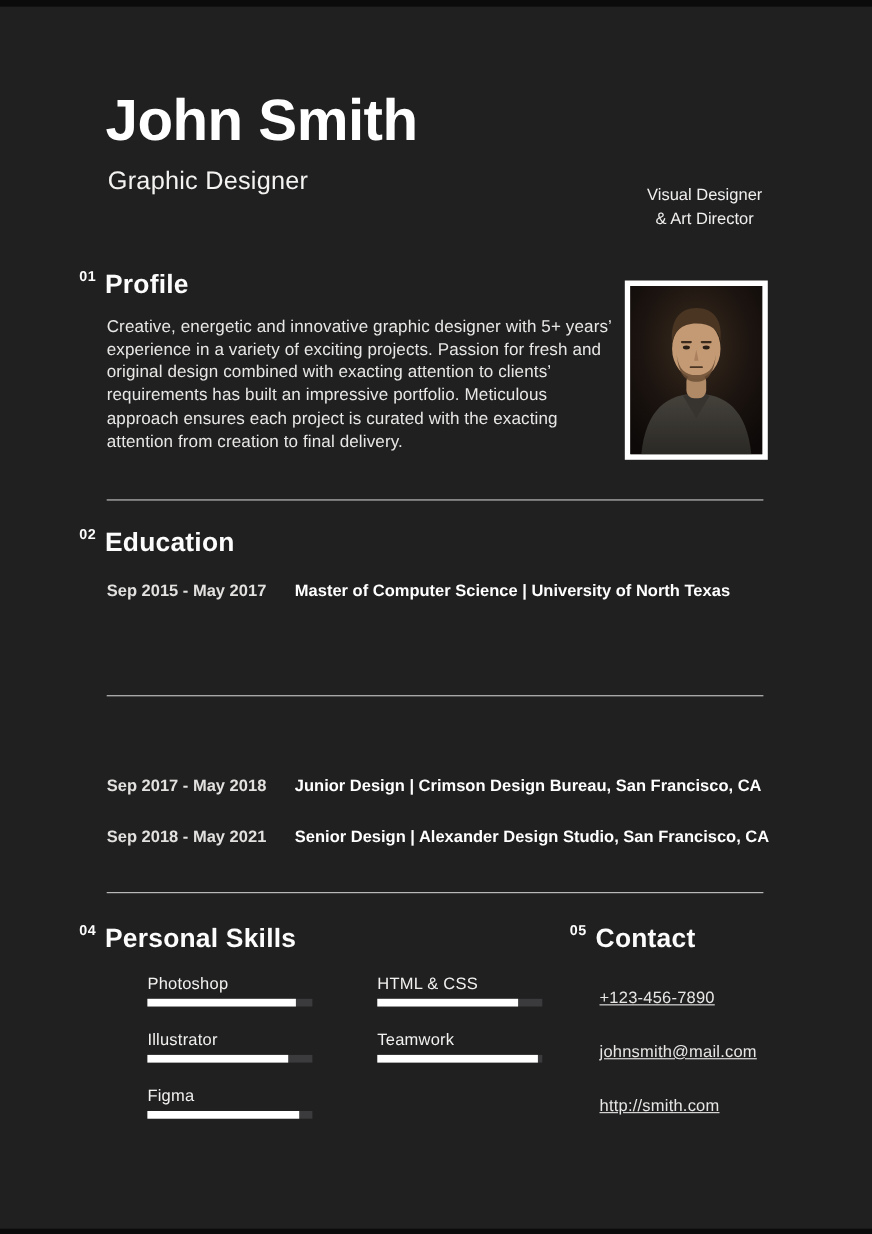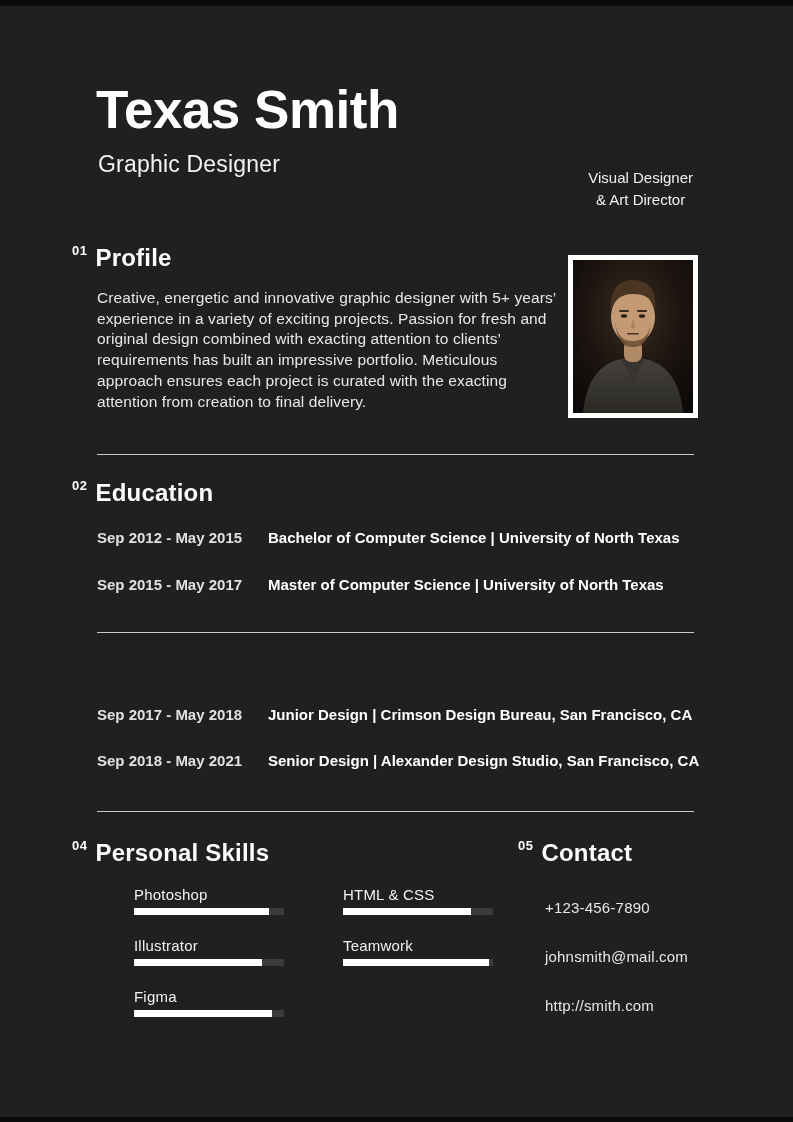--- a/index.html
+++ b/index.html
@@ -93,31 +93,31 @@
   }
   .bar{
     margin-top:4px;width:150px;height:7px;
     background:var(--bar-track);
   }
   .bar-fill{height:100%;background:var(--bar-fill);}
 
   .contact-list{position:absolute;left:545px;top:899px;}
   .contact-item{
     height:18px;line-height:18px;margin-bottom:31px;
-    font-size:15px;color:var(--text-secondary);font-weight:normal;letter-spacing:0.2px;
+    font-size:15px;color:var(--text-secondary);font-weight:normal;letter-spacing:0.2px;text-decoration:underline;
   }
 </style>
 </head>
 <body>
 
 <div class="page">
   <div class="frame-top"></div>
   <div class="frame-bottom"></div>
 
-  <div class="name">Texas Smith</div>
+  <div class="name">John Smith</div>
   <div class="job-title">Graphic Designer</div>
   <div class="subtitle">
     <div>Visual Designer</div>
     <div>&amp; Art Director</div>
   </div>
 
   <div class="sec-heading" style="left:72px;top:243px;">
     <span class="sec-num">01</span><span>Profile</span>
   </div>
   <div class="profile-text">Creative, energetic and innovative graphic designer with 5+ years’ experience in a variety of exciting projects. Passion for fresh and original design combined with exacting attention to clients’ requirements has built an impressive portfolio. Meticulous approach ensures each project is curated with the exacting attention from creation to final delivery.</div>
@@ -159,24 +159,20 @@
     </svg>
   </div>
 
   <div class="divider" style="top:454px;"></div>
 
   <div class="sec-heading" style="left:72px;top:478px;">
     <span class="sec-num">02</span><span>Education</span>
   </div>
   <div class="rows" style="top:529px;">
     <div class="row">
-      <div class="row-dates">Sep 2012 - May 2015</div>
-      <div class="row-detail">Bachelor of Computer Science | University of North Texas</div>
-    </div>
-    <div class="row">
       <div class="row-dates">Sep 2015 - May 2017</div>
       <div class="row-detail">Master of Computer Science | University of North Texas</div>
     </div>
   </div>
 
   <div class="divider" style="top:632px;"></div>
 
   <div class="rows exp" style="top:706px;">
     <div class="row">
       <div class="row-dates">Sep 2017 - May 2018</div>

